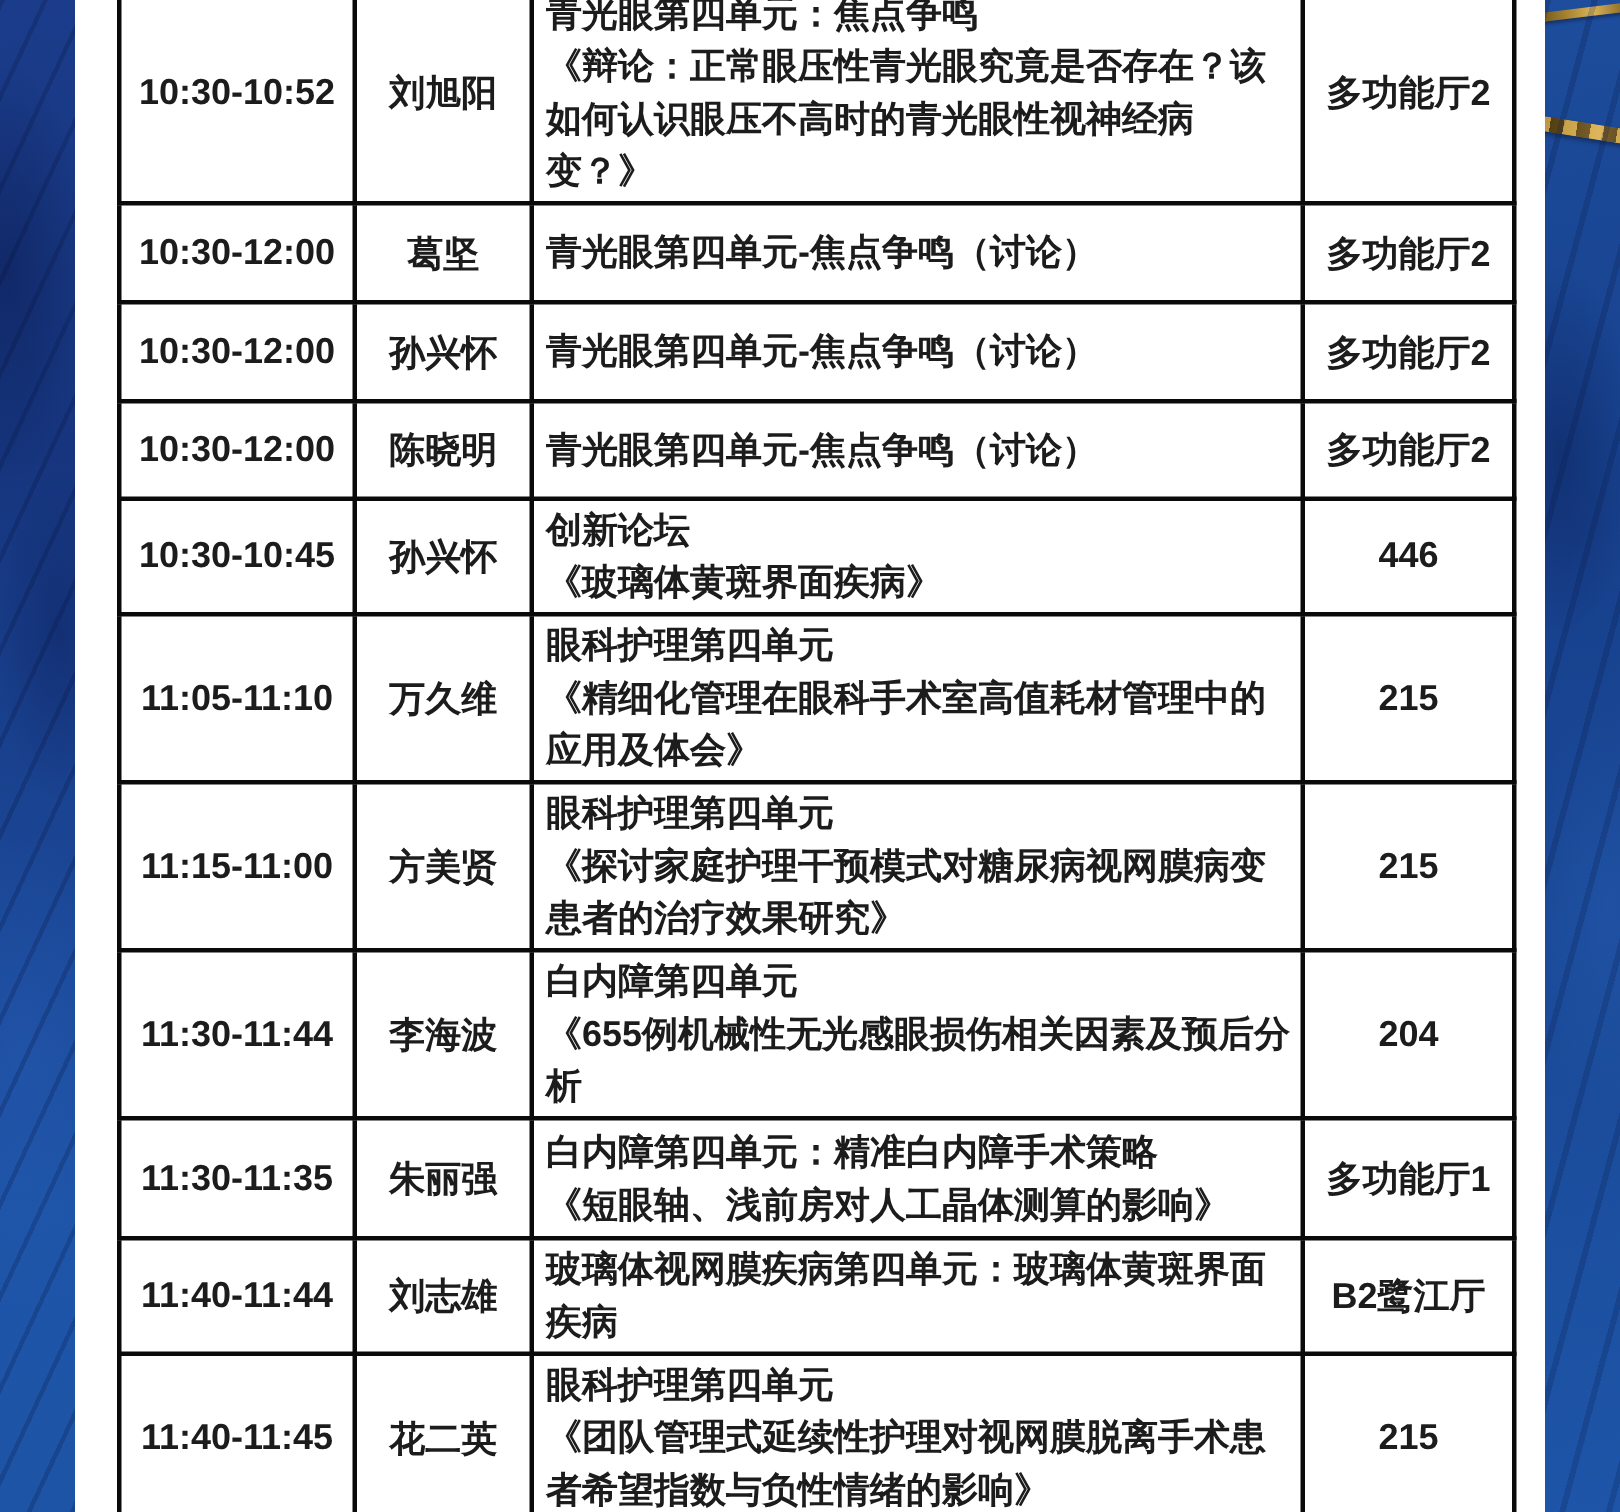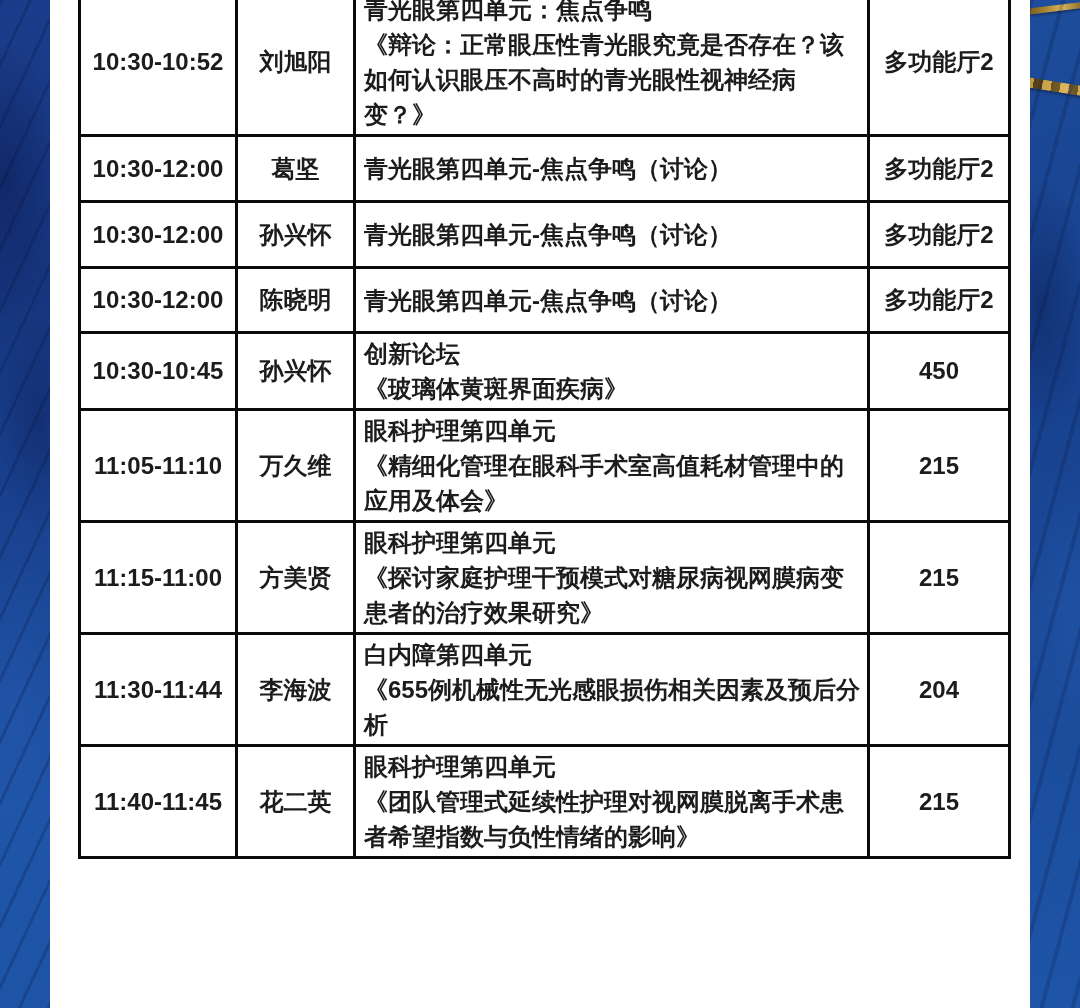--- a/index.html
+++ b/index.html
@@ -135,21 +135,21 @@
     <td class="c-room">多功能厅2</td>
   </tr>
 
   <tr>
     <td class="c-time">10:30-10:45</td>
     <td class="c-name">孙兴怀</td>
     <td class="c-session">
               <div class="session-line">创新论坛</div>
               <div class="session-line">《玻璃体黄斑界面疾病》</div>
             </td>
-    <td class="c-room">450</td>
+    <td class="c-room">446</td>
   </tr>
 
   <tr>
     <td class="c-time">11:05-11:10</td>
     <td class="c-name">万久维</td>
     <td class="c-session">
               <div class="session-line">眼科护理第四单元</div>
               <div class="session-line">《精细化管理在眼科手术室高值耗材管理中的应用及体会》</div>
             </td>
     <td class="c-room">215</td>
@@ -168,21 +168,38 @@
   <tr>
     <td class="c-time">11:30-11:44</td>
     <td class="c-name">李海波</td>
     <td class="c-session">
               <div class="session-line">白内障第四单元</div>
               <div class="session-line">《655例机械性无光感眼损伤相关因素及预后分析</div>
             </td>
     <td class="c-room">204</td>
   </tr>
 
-
+  <tr>
+    <td class="c-time">11:30-11:35</td>
+    <td class="c-name">朱丽强</td>
+    <td class="c-session">
+              <div class="session-line">白内障第四单元：精准白内障手术策略</div>
+              <div class="session-line">《短眼轴、浅前房对人工晶体测算的影响》</div>
+            </td>
+    <td class="c-room">多功能厅1</td>
+  </tr>
+
+  <tr>
+    <td class="c-time">11:40-11:44</td>
+    <td class="c-name">刘志雄</td>
+    <td class="c-session">
+              <div class="session-line">玻璃体视网膜疾病第四单元：玻璃体黄斑界面疾病</div>
+            </td>
+    <td class="c-room">B2鹭江厅</td>
+  </tr>
 
   <tr>
     <td class="c-time">11:40-11:45</td>
     <td class="c-name">花二英</td>
     <td class="c-session">
               <div class="session-line">眼科护理第四单元</div>
               <div class="session-line">《团队管理式延续性护理对视网膜脱离手术患者希望指数与负性情绪的影响》</div>
             </td>
     <td class="c-room">215</td>
   </tr>

